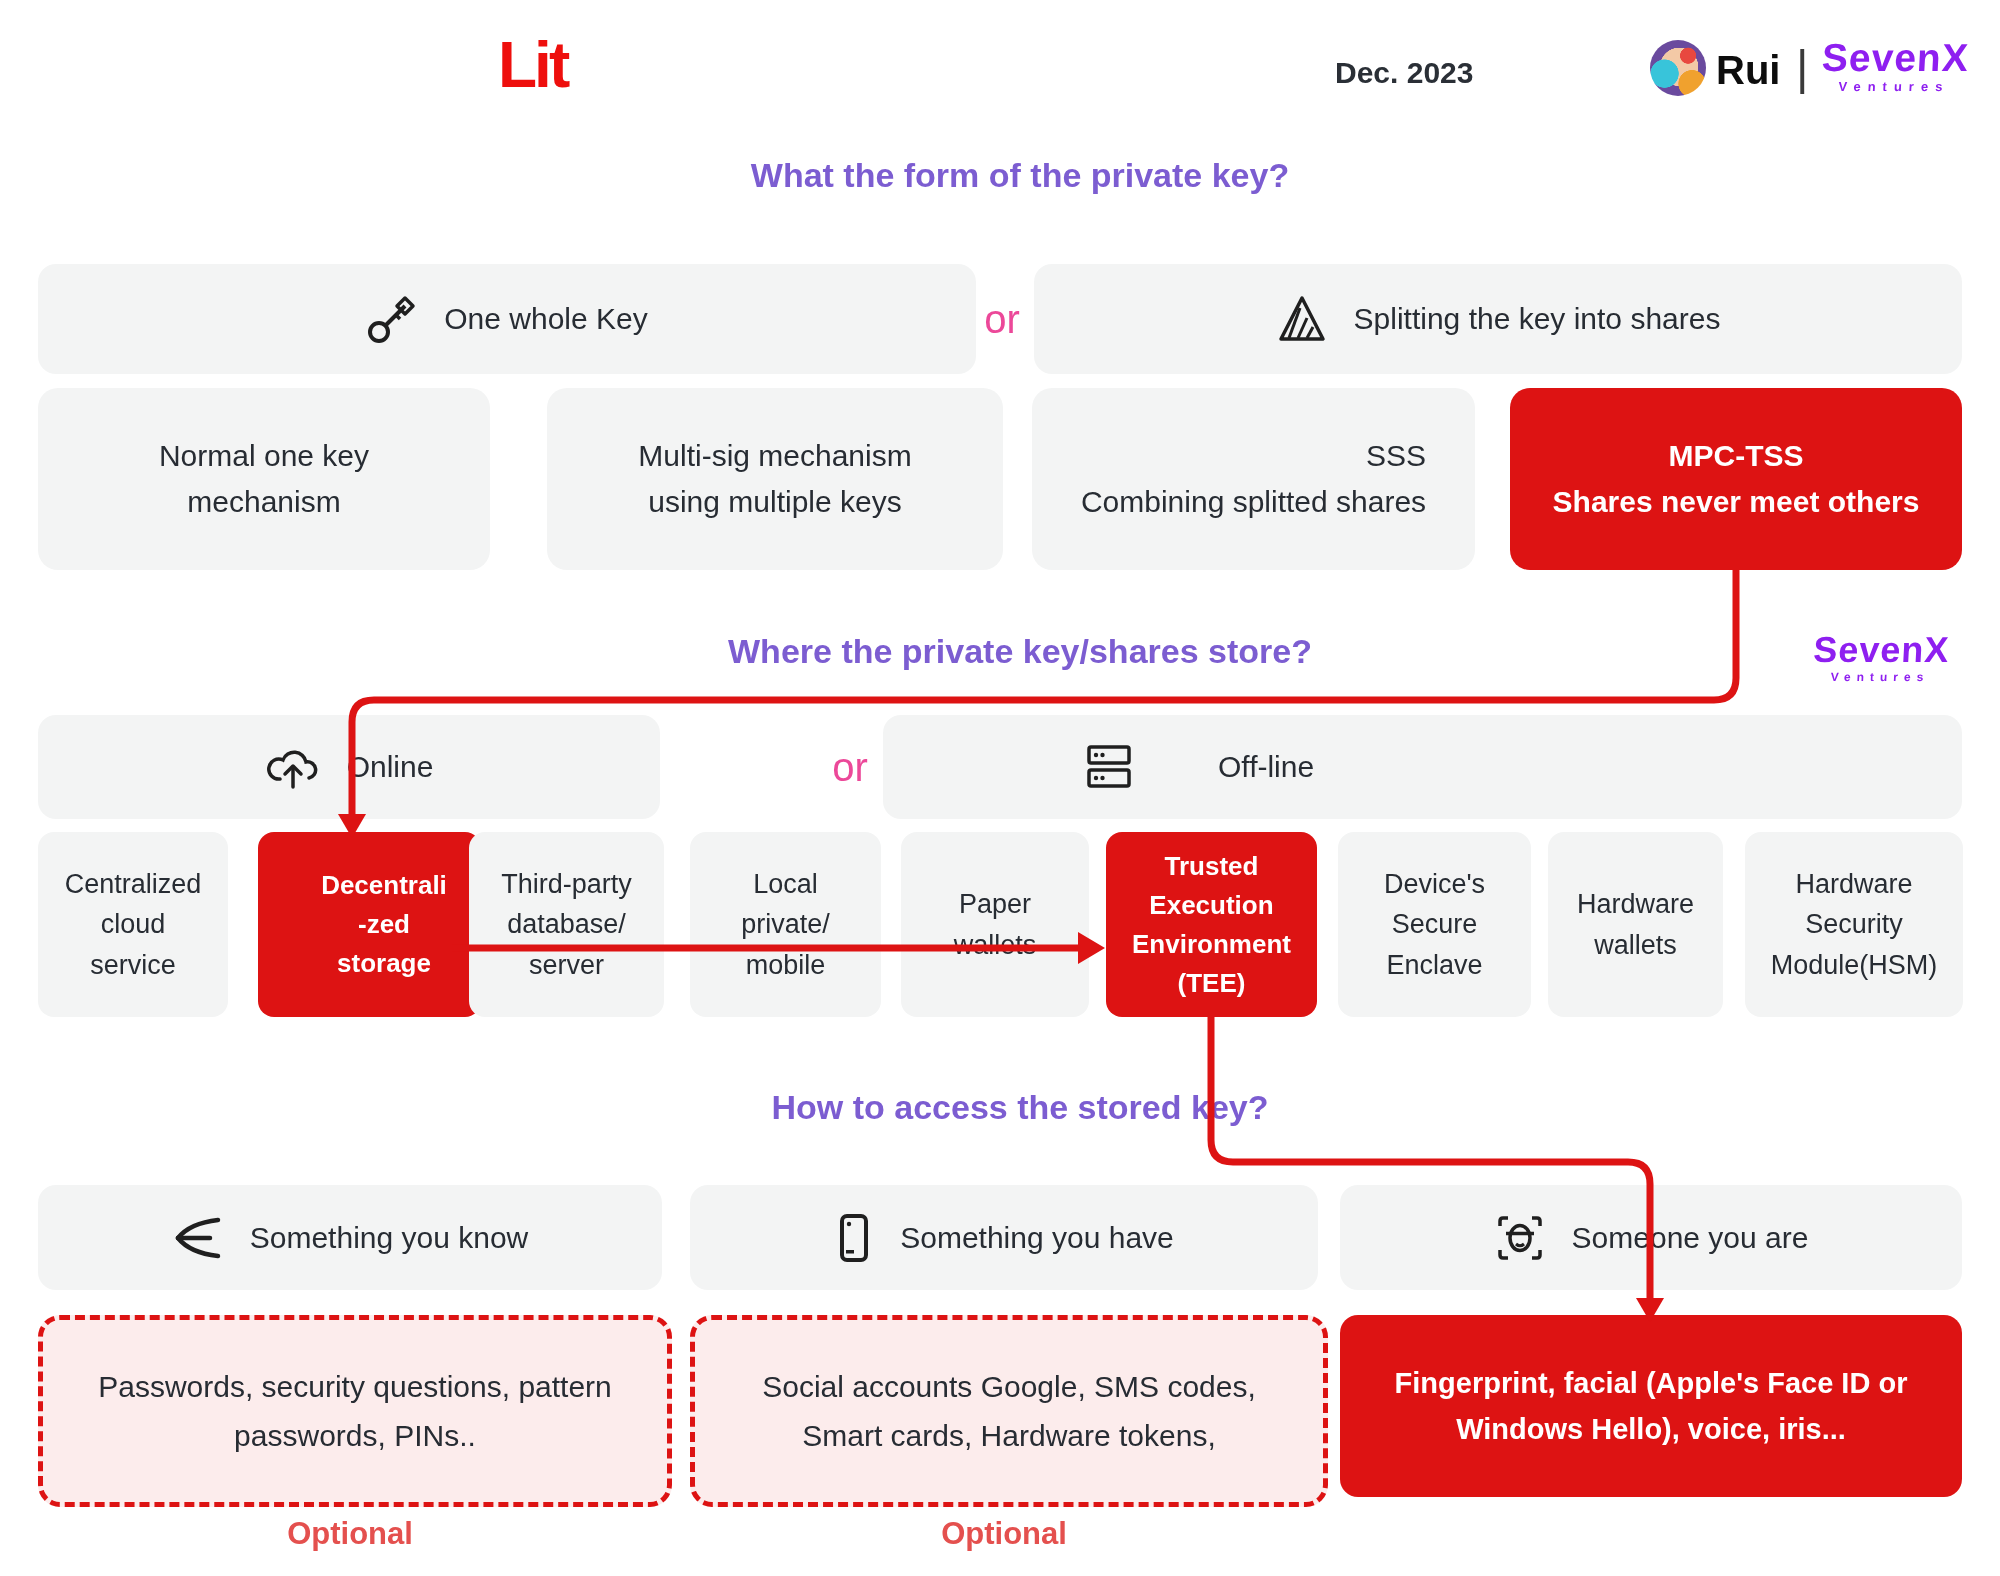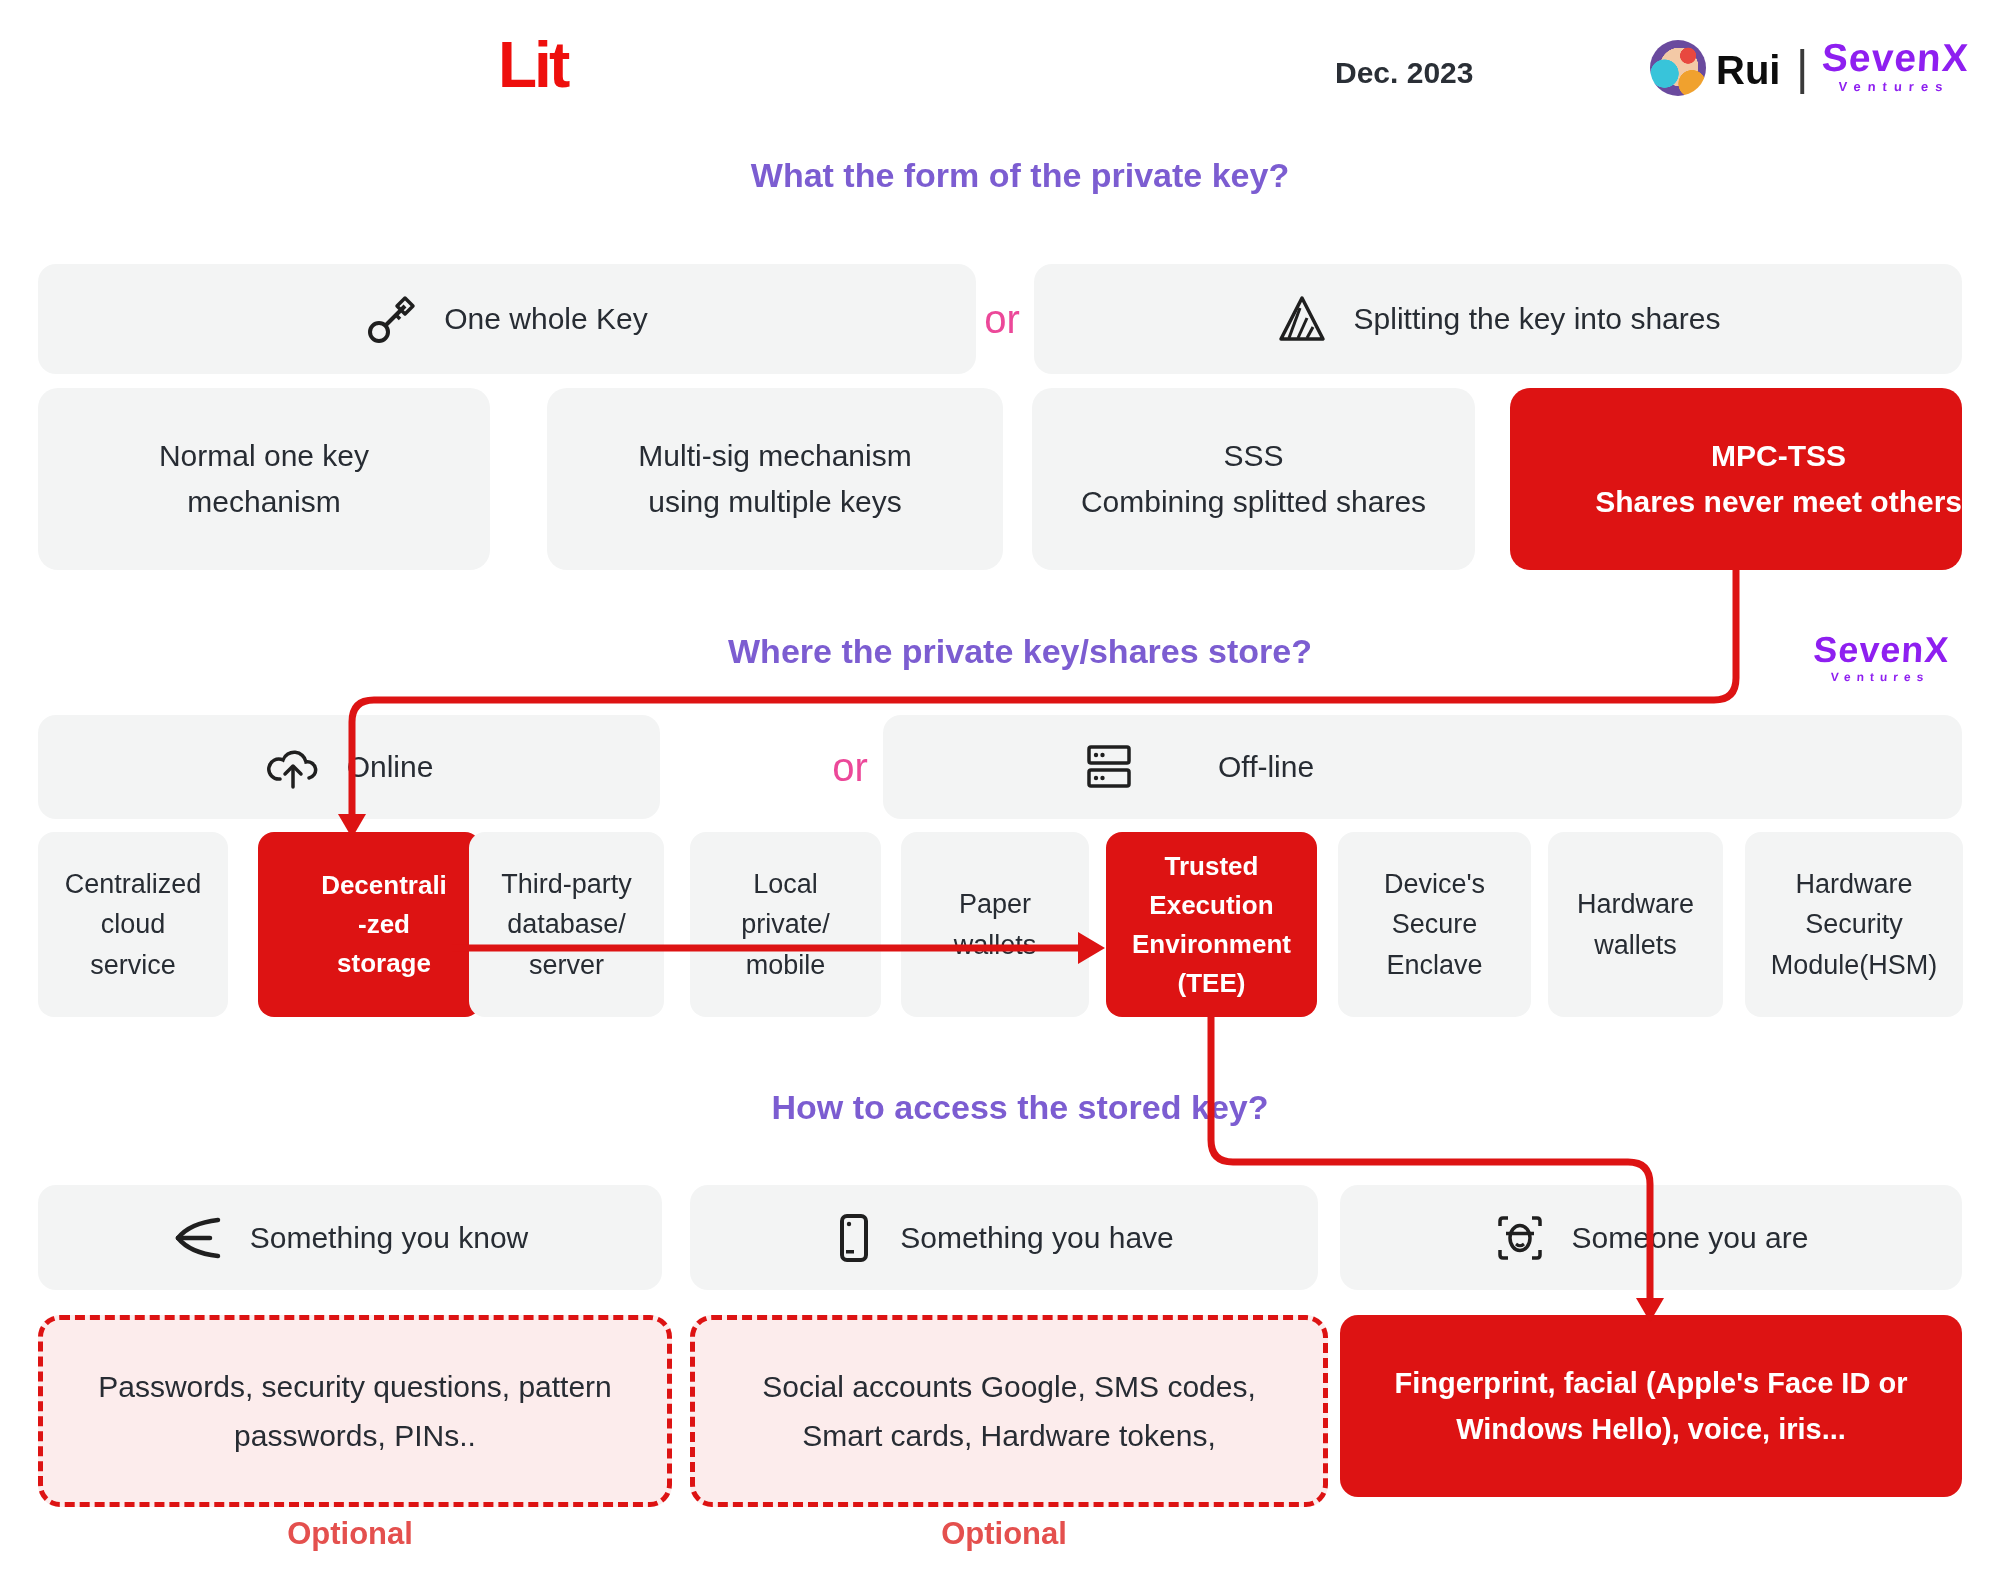--- a/index.html
+++ b/index.html
@@ -104,25 +104,25 @@
   </div>
 
   <div class="card row2" style="left:38px;width:452px;">
     <span class="card-label">Normal one key
 mechanism</span>
   </div>
   <div class="card row2" style="left:547px;width:456px;">
     <span class="card-label">Multi-sig mechanism
 using multiple keys</span>
   </div>
-  <div class="card row2" style="left:1032px;width:443px;">
+  <div class="card row2" style="left:1032px;width:443px;text-align:right;">
     <span class="card-label">SSS
 Combining splitted shares</span>
   </div>
-  <div class="card row2 red" style="left:1510px;width:452px;justify-content:flex-end;">
+  <div class="card row2 red" style="left:1510px;width:452px;">
     <span class="card-label">MPC-TSS
 Shares never meet others</span>
   </div>
 
   <div class="sec-heading" id="h-store">Where the private key/shares store?</div>
   <div class="brand brand-mid">
     <div class="brand-name">SevenX</div>
     <div class="brand-sub">Ventures</div>
   </div>
 

